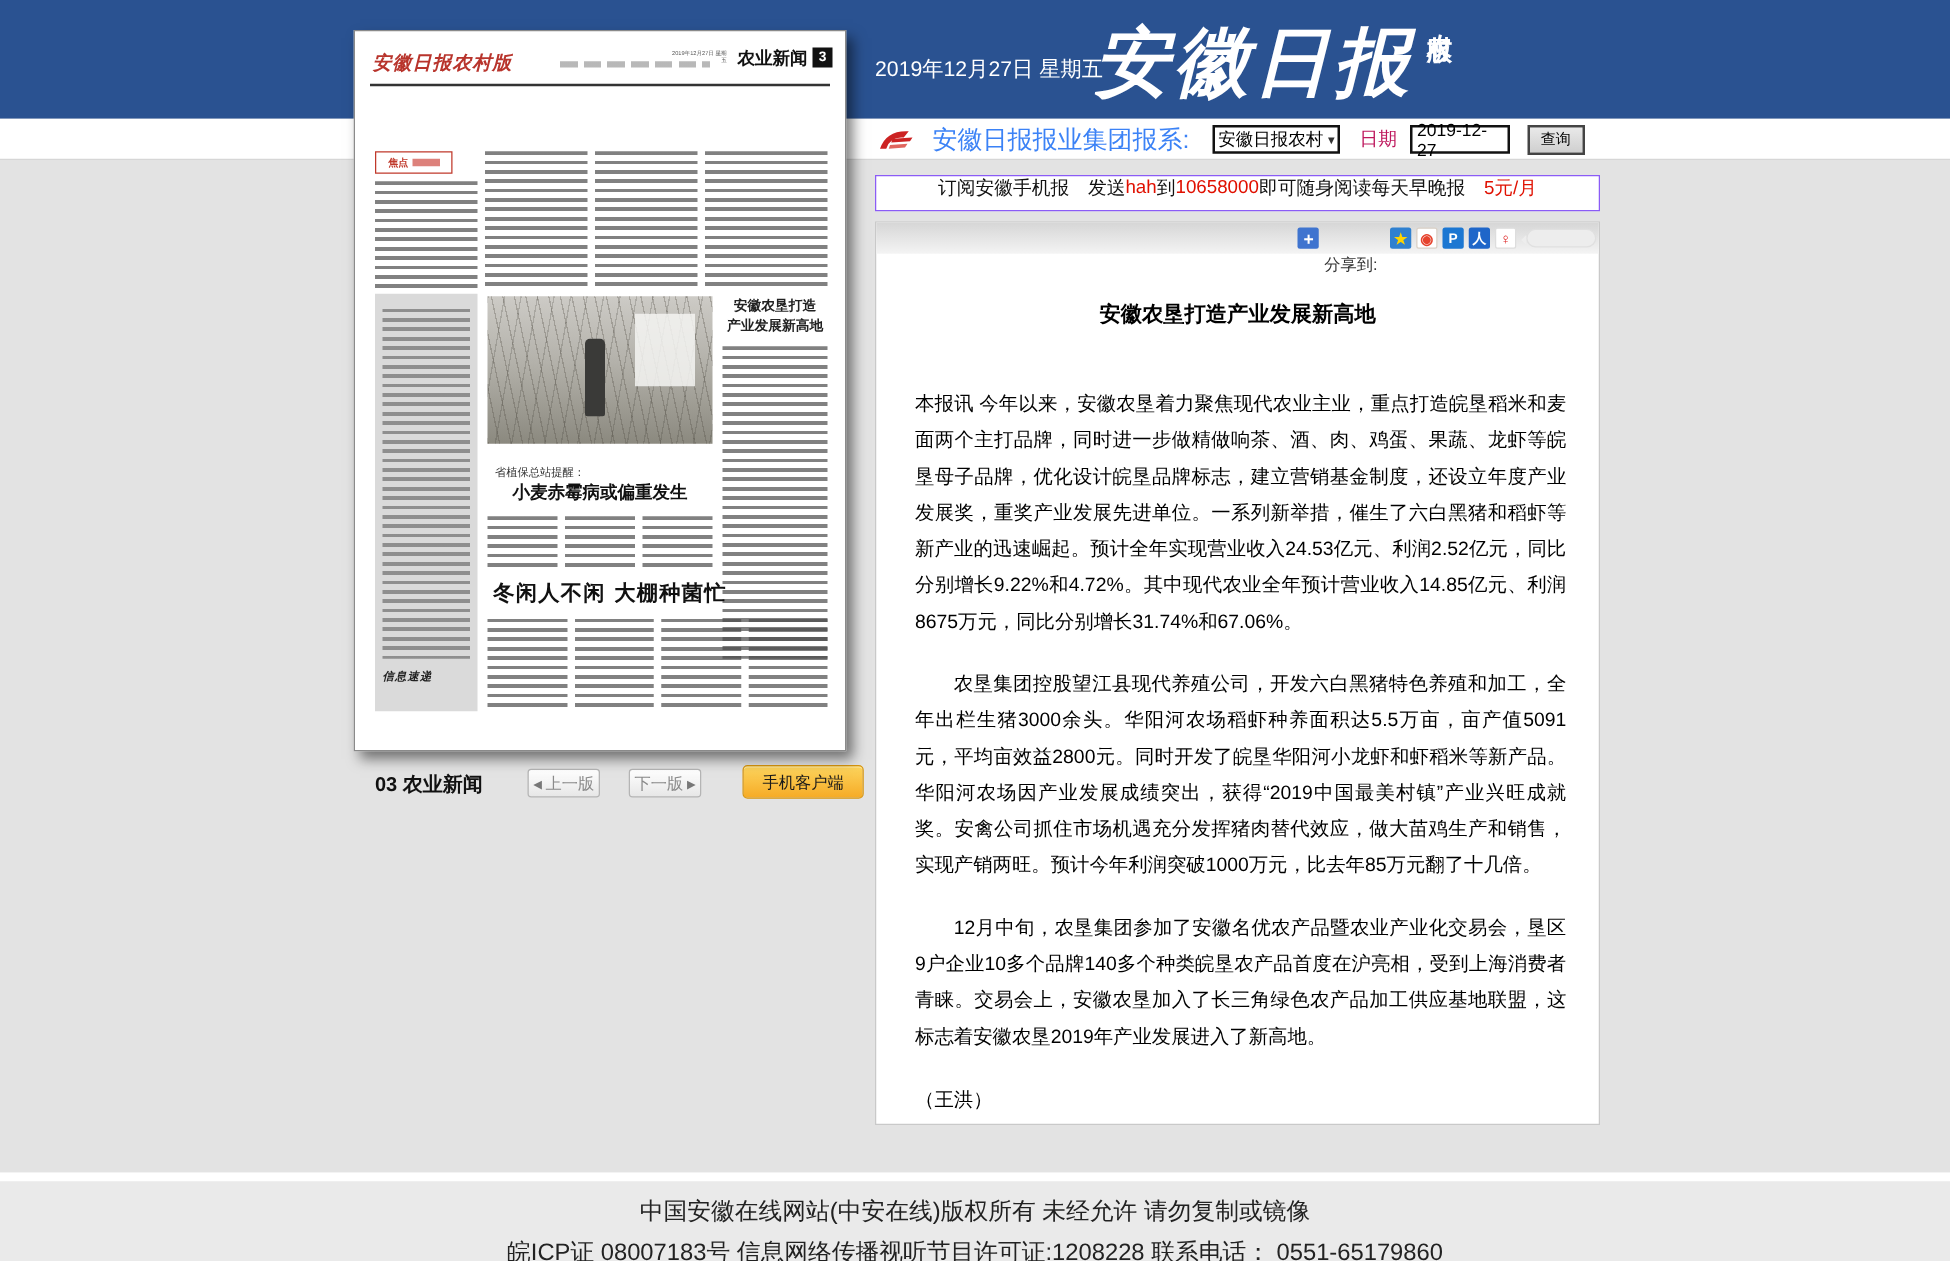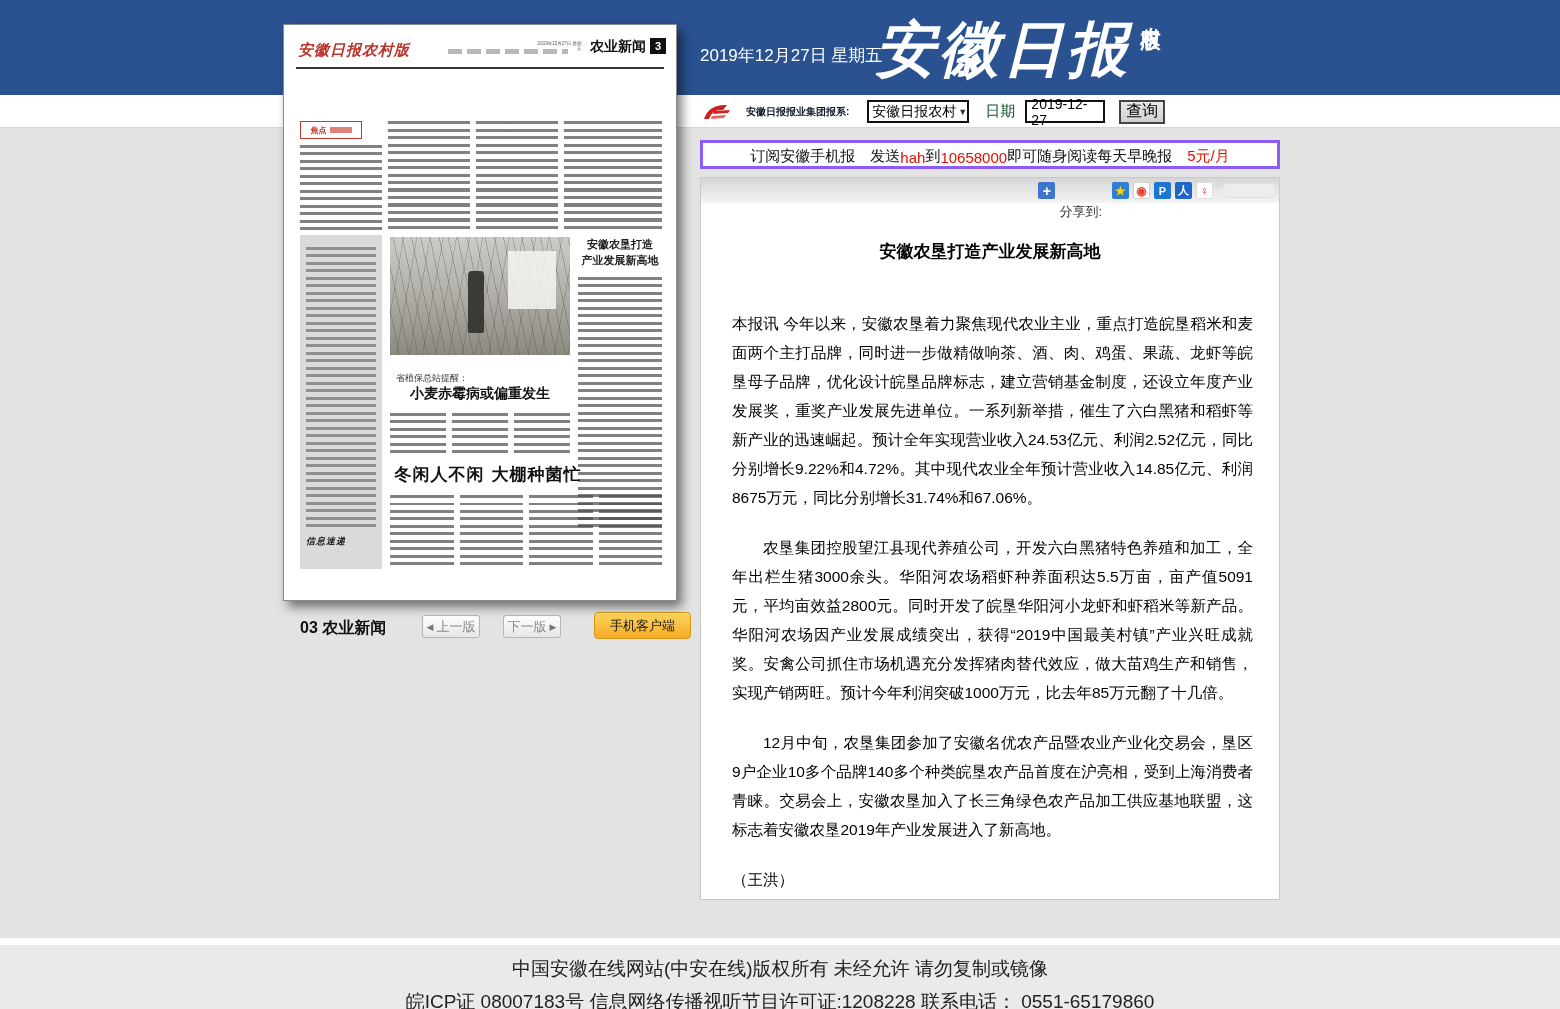--- a/index.html
+++ b/index.html
@@ -11,26 +11,26 @@
   .top-banner { position:absolute; left:0; top:0; width:1560px; height:95px; background:#2a5291; }
   .hdr-date { position:absolute; left:700px; top:44px; color:#ffffff; font-size:17px; }
   .hdr-logo { position:absolute; left:875px; top:8px; height:84px; display:flex; align-items:center; }
   .hdr-logo-main { font-family:"DejaVu Serif", serif; font-style:italic; font-weight:700; font-size:60px; color:#fff; letter-spacing:4px; }
   .hdr-logo-sub { writing-mode:vertical-rl; text-orientation:upright; font-size:20px; font-weight:700; color:#fff; margin-left:8px; height:78px; line-height:24px; letter-spacing:2px; }
 
   
   .nav-bar { position:absolute; left:0; top:95px; width:1560px; height:33px; background:#ffffff; border-bottom:1px solid #d6d6d6; }
   .nav-inner { position:absolute; left:700px; top:0; height:33px; display:flex; align-items:center; gap:8px; }
   .nav-logo { width:34px; height:22px; margin-right:4px; }
-  .nav-group-label { color:#0f172a; font-weight:700; font-size:10px; margin-right:10px; }
+  .nav-group-label { color:#3b82f6; font-weight:400; font-size:20px; margin-right:10px; }
   .nav-select { display:flex; align-items:center; justify-content:space-between; width:102px; height:23px; border:2px solid #111; background:#fff; font-size:14px; color:#000; padding:0 3px; overflow:hidden; white-space:nowrap; }
   .nav-select .car { font-size:9px; color:#333; margin-left:2px; }
-  .nav-date-label { color:#14532d; font-size:15px; margin:0 2px 1px 8px; }
+  .nav-date-label { color:#be185d; font-size:15px; margin:0 2px 1px 8px; }
   .nav-date-input { width:80px; height:23px; border:2px solid #111; background:#fff; font-size:14px; color:#000; display:flex; align-items:center; padding:0 4px; }
-  .nav-query-btn { width:46px; height:24px; border:2px solid #444; background:linear-gradient(#e9e9e9,#cfcfcf); font-size:16px; color:#000; display:flex; align-items:center; justify-content:center; margin-left:6px; cursor:pointer; }
+  .nav-query-btn { width:46px; height:24px; border:2px solid #444; background:linear-gradient(#e9e9e9,#cfcfcf); font-size:12px; color:#000; display:flex; align-items:center; justify-content:center; margin-left:6px; cursor:pointer; }
   .nav-more { position:absolute; left:1229px; top:101px; width:47px; height:21px; border:1px solid #b5b5b5; background:#fff; display:flex; align-items:center; justify-content:center; font-size:14px; color:#1c4da0; cursor:pointer; }
   .nav-more .arr { color:#cc1111; font-size:9px; margin-left:2px; }
 
   
   .paper { position:absolute; left:283px; top:24px; width:394px; height:577px; background:#fff; border:1px solid #8a8a8a; box-shadow:5px 6px 10px rgba(0,0,0,.5); z-index:5; }
   .p-masthead { position:absolute; left:14px; top:13px; right:10px; height:26px; }
   .p-mast-title { position:absolute; left:0; top:3px; font-family:Liberation Mono, monospace; font-style:italic; font-weight:700; font-size:15px; color:#b8342c; letter-spacing:1px; }
   .p-mast-meta { position:absolute; left:150px; top:11px; width:120px; height:5px; background:repeating-linear-gradient(to right, #9a9a9a 0 14px, transparent 14px 19px); opacity:.7; }
   .p-issue { position:absolute; right:82px; top:2px; width:52px; font-size:5px; line-height:6px; color:#555; text-align:right; transform:scale(.9); }
   .p-section { position:absolute; right:20px; top:0; font-family:"DejaVu Serif", serif; font-weight:700; font-size:14px; color:#111; }
@@ -65,21 +65,21 @@
 
   
   .pgnav-label { position:absolute; left:300px; top:618px; font-size:16px; font-weight:700; color:#111; }
   .pgnav-btn { position:absolute; top:615px; height:23px; border:1px solid #b5b5b5; border-radius:3px; background:linear-gradient(#ffffff,#e7e7e7); color:#8a8a8a; font-size:13px; display:flex; align-items:center; justify-content:center; gap:3px; cursor:pointer; }
   .pgnav-prev { left:422px; width:58px; }
   .pgnav-next { left:503px; width:58px; }
   .pgnav-arrow { font-size:9px; color:#777; }
   .mobile-btn { position:absolute; left:594px; top:612px; width:97px; height:27px; border:1px solid #d8960f; border-radius:4px; background:linear-gradient(#fdd55e,#f6ab26); box-shadow:inset 0 1px 0 #ffeaa0; color:#1a1a1a; font-size:13px; display:flex; align-items:center; justify-content:center; cursor:pointer; }
 
   
-  .subscribe { position:absolute; left:700px; top:140px; width:580px; height:29px; background:#fff; border:3px solid #8b5cf6; display:flex; align-items:flex-end; justify-content:center; font-size:15px; color:#111; }
+  .subscribe { position:absolute; left:700px; top:140px; width:580px; height:29px; background:#fff; border:1px solid #8b5cf6; display:flex; align-items:flex-start; justify-content:center; font-size:15px; color:#111; }
   .subscribe .red { color:#e01000; }
 
   
   .article-box { position:absolute; left:700px; top:177px; width:580px; height:723px; background:#fff; border:1px solid #c9c9c9; }
   .share-bar { height:25px; background:linear-gradient(#d6d6d6,#f4f4f4); display:flex; align-items:center; justify-content:flex-end; padding-right:2px; gap:4px; }
   .share-plus { width:17px; height:17px; background:#3f74cf; color:#fff; border-radius:2px; font-size:14px; font-weight:700; display:flex; align-items:center; justify-content:center; cursor:pointer; }
   .share-label { font-size:13px; color:#333; margin-right:6px;margin-top:42px; }
   .share-ic { width:17px; height:17px; border-radius:2px; display:flex; align-items:center; justify-content:center; font-size:11px; font-weight:700; color:#fff; cursor:pointer; }
   .ic-qzone { background:#2f80d0; color:#ffd400; font-size:12px; }
   .ic-weibo { background:#fff; border:1px solid #d9d0c6; color:#e6432d; font-size:12px; }

